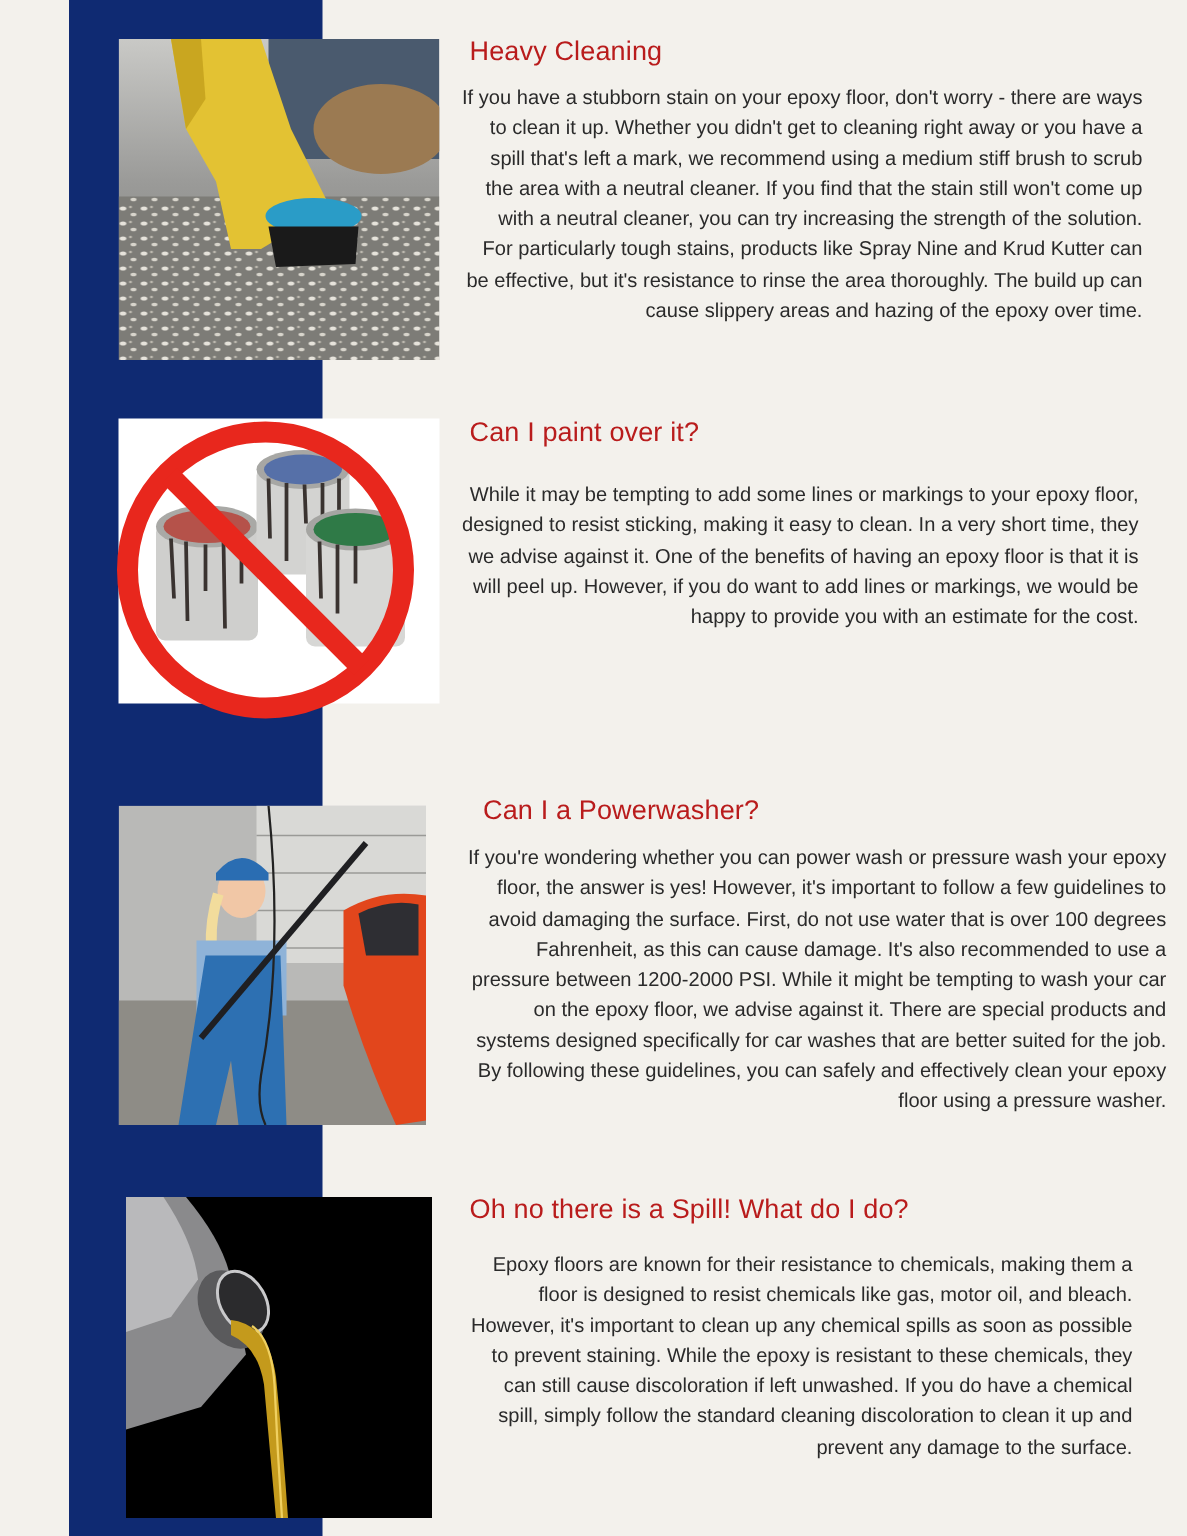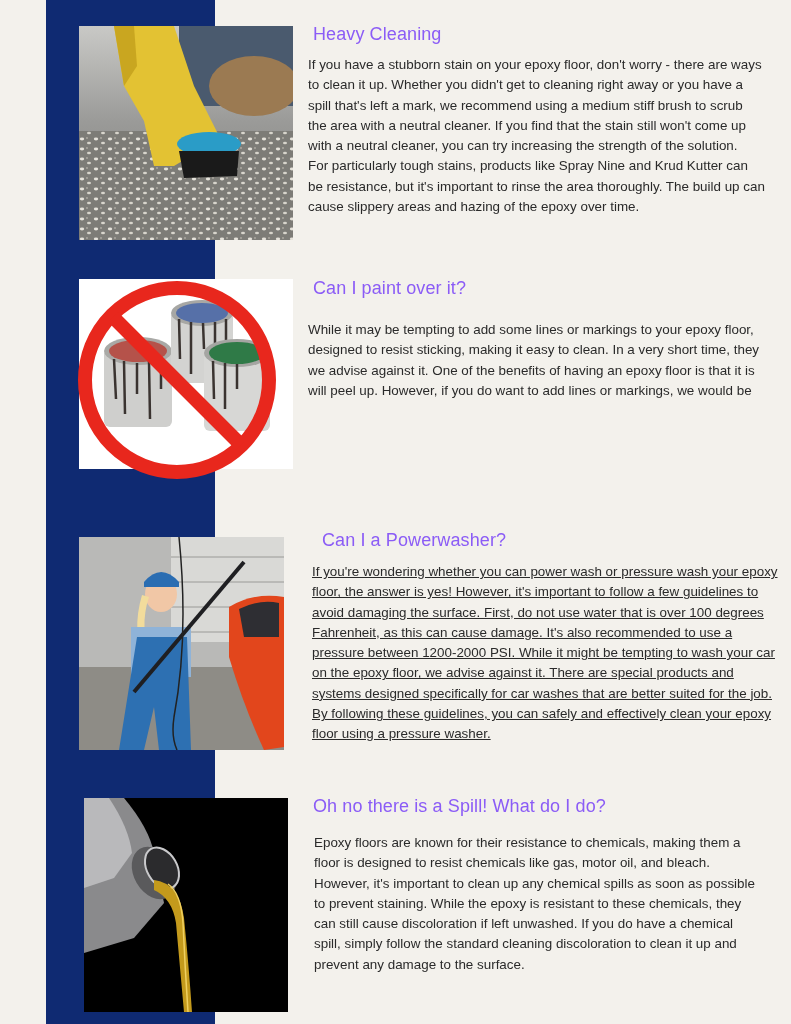--- a/index.html
+++ b/index.html
@@ -11,25 +11,25 @@
   }
   .stripe {
     position:absolute; left:46px; top:0; width:169px; height:1024px;
     background:#0f2a72;
   }
   .img {
     position:absolute; overflow:hidden;
   }
   .heading {
     position:absolute; margin:0; font-weight:normal;
-    font-size:18px; color:#8b5cf6; letter-spacing:0.1px; white-space:nowrap;
+    font-size:18px; color:#b91c1c; letter-spacing:0.1px; white-space:nowrap;
   }
   .body {
     position:absolute; margin:0; font-size:13.4px; line-height:20.3px;
-    color:#2a2a2a; white-space:nowrap;
+    color:#2a2a2a; white-space:nowrap;text-align:right;
   }
   .body span { display:block; }
 </style>
 </head>
 <body>
 
 <div class="stripe"></div>
 
 <div class="img" style="left:79px; top:26px; width:214px; height:214px;">
   <svg width="214" height="214" viewBox="0 0 214 214">
@@ -57,21 +57,21 @@
   </svg>
 </div>
 <h2 class="heading" style="left:313px; top:24px;">Heavy Cleaning</h2>
 <p class="body" style="left:308px; top:55px;">
   <span>If you have a stubborn stain on your epoxy floor, don't worry - there are ways</span>
   <span>to clean it up. Whether you didn't get to cleaning right away or you have a</span>
   <span>spill that's left a mark, we recommend using a medium stiff brush to scrub</span>
   <span>the area with a neutral cleaner. If you find that the stain still won't come up</span>
   <span>with a neutral cleaner, you can try increasing the strength of the solution.</span>
   <span>For particularly tough stains, products like Spray Nine and Krud Kutter can</span>
-  <span>be resistance, but it's important to rinse the area thoroughly.  The build up can</span>
+  <span>be effective, but it's resistance to rinse the area thoroughly.  The build up can</span>
   <span>cause slippery areas and hazing of the epoxy over time.</span>
 </p>
 
 <div class="img" style="left:79px; top:279px; width:214px; height:190px; background:#ffffff; overflow:visible;">
   <svg width="214" height="200" viewBox="0 0 214 200" style="overflow:visible;">
 
     <g>
       <rect x="25" y="70" width="68" height="78" rx="6" fill="#cfcfcd"></rect>
       <ellipse cx="59" cy="72" rx="34" ry="14" fill="#a9a9a6"></ellipse>
       <ellipse cx="59" cy="72" rx="29" ry="11" fill="#b5524a"></ellipse>
@@ -93,20 +93,21 @@
     <circle cx="98" cy="101" r="92" fill="none" stroke="#e8271d" stroke-width="14"></circle>
     <line x1="34" y1="38" x2="162" y2="166" stroke="#e8271d" stroke-width="14"></line>
   </svg>
 </div>
 <h2 class="heading" style="left:313px; top:278px;">Can I paint over it?</h2>
 <p class="body" style="left:308px; top:320px;">
   <span>While it may be tempting to add some lines or markings to your epoxy floor,</span>
   <span>designed to resist sticking, making it easy to clean. In a very short time, they</span>
   <span>we advise against it. One of the benefits of having an epoxy floor is that it is</span>
   <span>will peel up. However, if you do want to add lines or markings, we would be</span>
+  <span>happy to provide you with an estimate for the cost.</span>
 </p>
 
 <div class="img" style="left:79px; top:537px; width:205px; height:213px;">
   <svg width="205" height="213" viewBox="0 0 205 213">
     <rect width="205" height="213" fill="#b9b9b7"></rect>
     <rect x="92" y="0" width="113" height="105" fill="#d9d9d6"></rect>
     <g stroke="#9a9a97" stroke-width="1">
       <line x1="92" y1="20" x2="205" y2="20"></line>
       <line x1="92" y1="45" x2="205" y2="45"></line>
       <line x1="92" y1="70" x2="205" y2="70"></line>
@@ -118,21 +119,21 @@
     <ellipse cx="82" cy="57" rx="16" ry="18" fill="#f1c7a6"></ellipse>
     <path d="M65 45 Q82 25 100 45 L100 50 L65 50 Z" fill="#2a6db2"></path>
     <path d="M70 60 Q60 90 72 120 L66 130 Q52 95 63 58 Z" fill="#f2dc9c"></path>
     <rect x="52" y="90" width="60" height="50" fill="#8fb3d8"></rect>
     <path d="M58 100 L108 100 L112 213 L80 213 L75 170 L65 213 L40 213 Z" fill="#2d70b2"></path>
     <line x1="55" y1="155" x2="165" y2="25" stroke="#1f1f22" stroke-width="4"></line>
     <path d="M100 0 Q110 100 95 180 Q92 200 98 213" stroke="#222" stroke-width="1.5" fill="none"></path>
   </svg>
 </div>
 <h2 class="heading" style="left:322px; top:530px;">Can I  a Powerwasher?</h2>
-<p class="body" style="left:312px; top:562px;text-decoration:underline;">
+<p class="body" style="left:312px; top:562px;">
   <span>If you're wondering whether you can power wash or pressure wash your epoxy</span>
   <span>floor, the answer is yes! However, it's important to follow a few guidelines to</span>
   <span>avoid damaging the surface. First, do not use water that is over 100 degrees</span>
   <span>Fahrenheit, as this can cause damage. It's also recommended to use a</span>
   <span>pressure between 1200-2000 PSI. While it might be tempting to wash your car</span>
   <span>on the epoxy floor, we advise against it. There are special products and</span>
   <span>systems designed specifically for car washes that are better suited for the job.</span>
   <span>By following these guidelines, you can safely and effectively clean your epoxy</span>
   <span>floor using a pressure washer.</span>
 </p>

